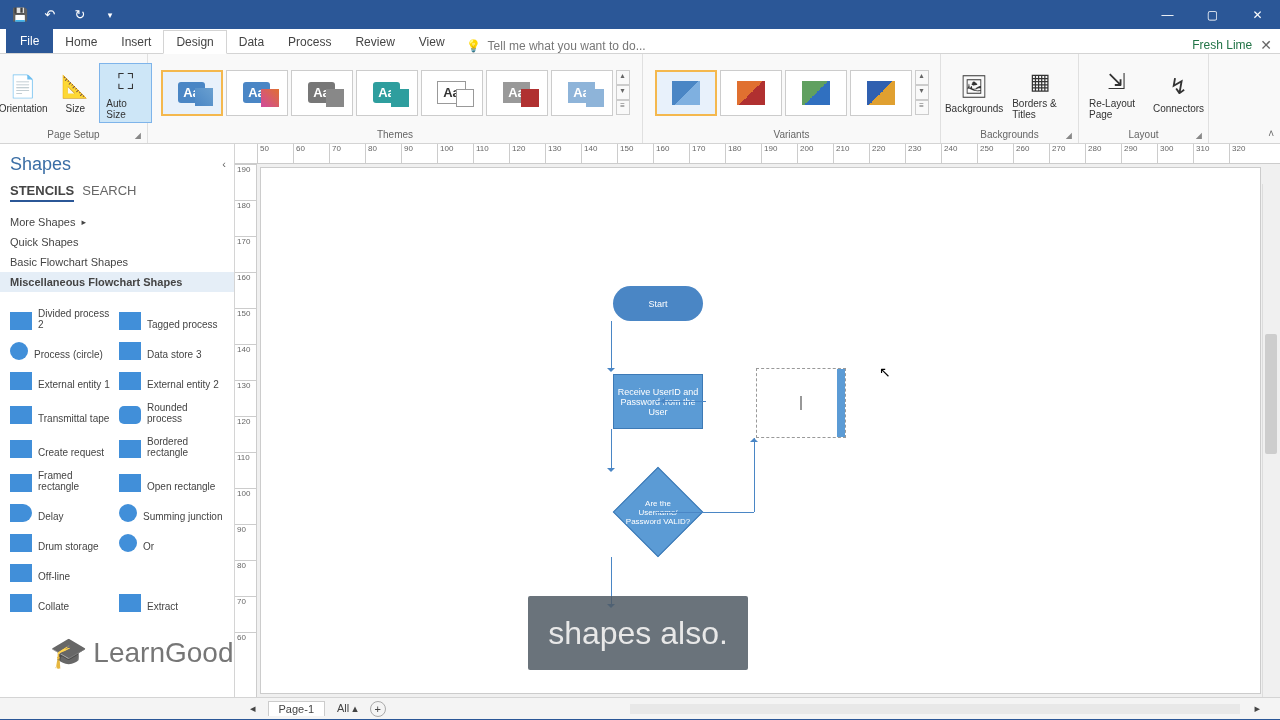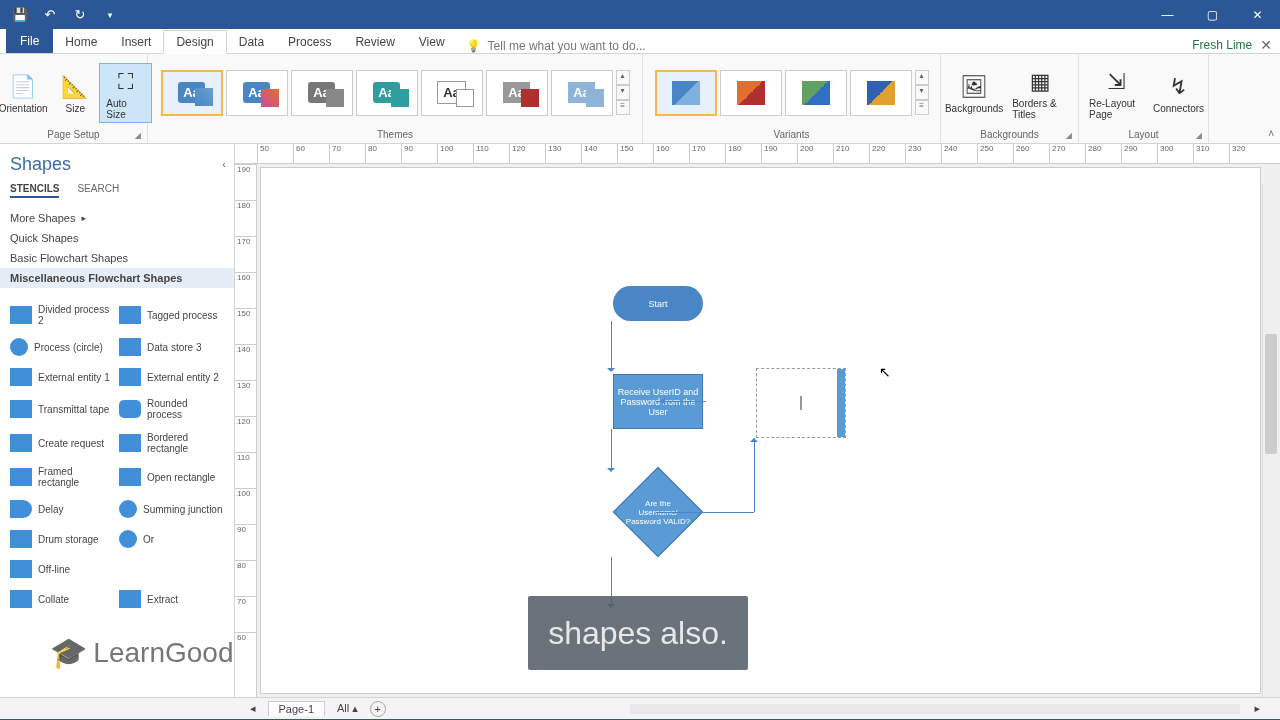--- a/index.html
+++ b/index.html
@@ -48,29 +48,29 @@
 
 .ribcollapse { position: absolute; right: 6px; bottom: 4px; font-size: 10px; color: #666; }
 
 
 .main { display: flex; height: 553px; }
 
 
 .shapepanel { width: 235px; border-right: 1px solid #d4d4d4; display: flex; flex-direction: column; background: #fff; }
 .shapepanel .hdr { padding: 10px 10px 4px; font-size: 18px; color: #3b6ea5; position: relative; }
 .shapepanel .hdr .coll { position: absolute; right: 8px; top: 14px; font-size: 11px; color: #666; }
-.shapepanel .tabs { display: flex; gap: 18px; padding: 4px 10px 6px; font-size: 10px; }
+.shapepanel .tabs { display: flex; gap: 8px; padding: 4px 10px 6px; font-size: 13px; }
 .shapepanel .tabs .st { color: #444; border-bottom: 2px solid #2b5797; padding-bottom: 2px; font-weight: 600; }
 .shapepanel .tabs .srch { color: #666; }
 .shapepanel .stencil-list { padding: 4px 0; }
 .shapepanel .stitem { padding: 4px 10px; font-size: 11px; color: #444; display: flex; align-items: center; gap: 6px; }
 .shapepanel .stitem.sel { background: #e5eef7; font-weight: 600; }
 .shapepanel .shapes-grid { flex: 1; overflow: hidden; padding: 6px 8px; }
 .shapepanel .srow { display: flex; }
-.shapepanel .sitem { width: 50%; display: flex; align-items: center; gap: 6px; padding: 6px 2px; font-size: 10px; color: #444; }
+.shapepanel .sitem { width: 50%; display: flex; align-items: flex-end; gap: 6px; padding: 6px 2px; font-size: 10px; color: #444; }
 .shapepanel .sico { width: 22px; height: 18px; background: #418fd9; flex-shrink: 0; }
 .shapepanel .sico.circle { border-radius: 50%; width: 18px; }
 
 
 .canvasarea { flex: 1; position: relative; background: #f0f0f0; display: flex; flex-direction: column; }
 .ruler-h { height: 20px; background: #fff; border-bottom: 1px solid #ccc; display: flex; font-size: 8px; color: #666; overflow: hidden; padding-left: 22px; }
 .ruler-h span { width: 36px; border-left: 1px solid #ccc; padding-left: 2px; flex-shrink: 0; }
 .canvas-body { flex: 1; display: flex; overflow: hidden; position: relative; }
 .ruler-v { width: 22px; background: #fff; border-right: 1px solid #ccc; display: flex; flex-direction: column; font-size: 8px; color: #666; }
 .ruler-v span { height: 36px; border-top: 1px solid #ccc; padding-left: 2px; }

